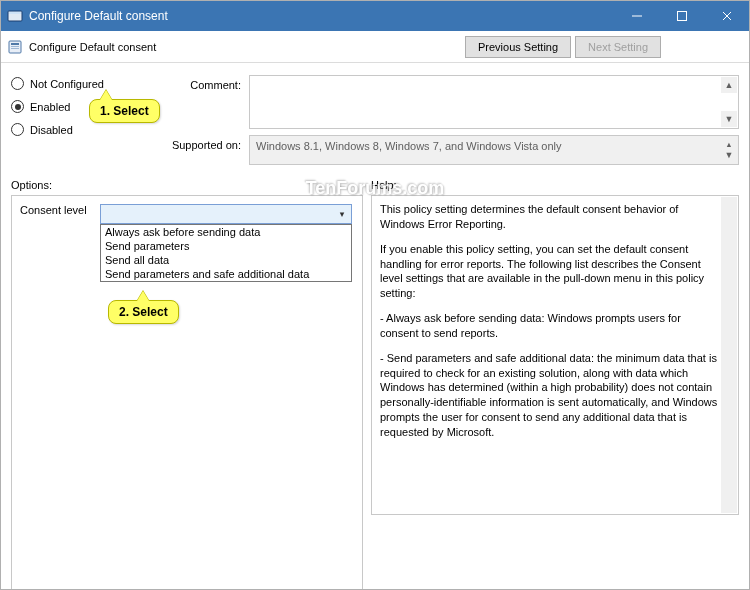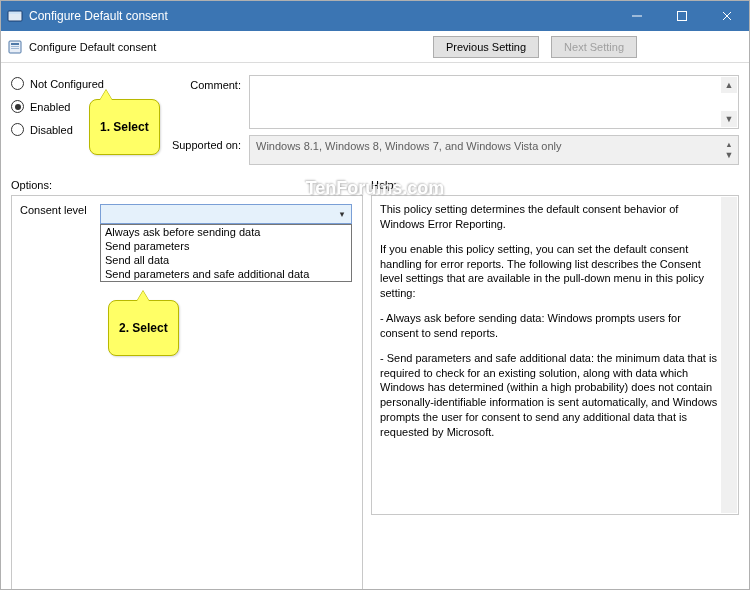--- a/index.html
+++ b/index.html
@@ -118,21 +118,21 @@
     border:1px solid #767676; background:#fff; width:252px; margin-left:0px;
   }
   .dropdown-list .opt { padding:1px 4px; }
 
   
   .callout {
     position:absolute;
     background:#ffff66;
     border:1px solid #b8b800;
     border-radius:8px;
-    padding:20px 10px;
+    padding:4px 10px;
     font-weight:bold;
     font-size:12px;
     color:#000;
     box-shadow: 1px 1px 2px rgba(0,0,0,.15);
   }
   .callout .tail {
     position:absolute; width:0; height:0;
   }
   .callout.c1 .tail {
     top:-10px; left:10px;
@@ -214,21 +214,21 @@
   <span class="icon">
     <svg width="16" height="16" viewBox="0 0 16 16">
         <rect x="2" y="2" width="12" height="12" rx="1" fill="#e8eef7" stroke="#5079a8"></rect>
         <rect x="4" y="4" width="8" height="2" fill="#5079a8"></rect>
         <rect x="4" y="7" width="8" height="1" fill="#9fb7d4"></rect>
         <rect x="4" y="9" width="8" height="1" fill="#9fb7d4"></rect>
       </svg>
   </span>
   <span>Configure Default consent</span>
   <span class="spacer"></span>
-  <div style="display:flex; gap:12px; margin-right:106px;">
+  <div style="display:flex; gap:4px; margin-right:82px;">
     <div class="btn">Previous Setting</div>
     <div class="btn disabled">Next Setting</div>
   </div>
 </div>
 
 <div class="body" style="position:relative;">
 
   <div class="top-grid">
     <div class="radios">
       <div class="radio">

